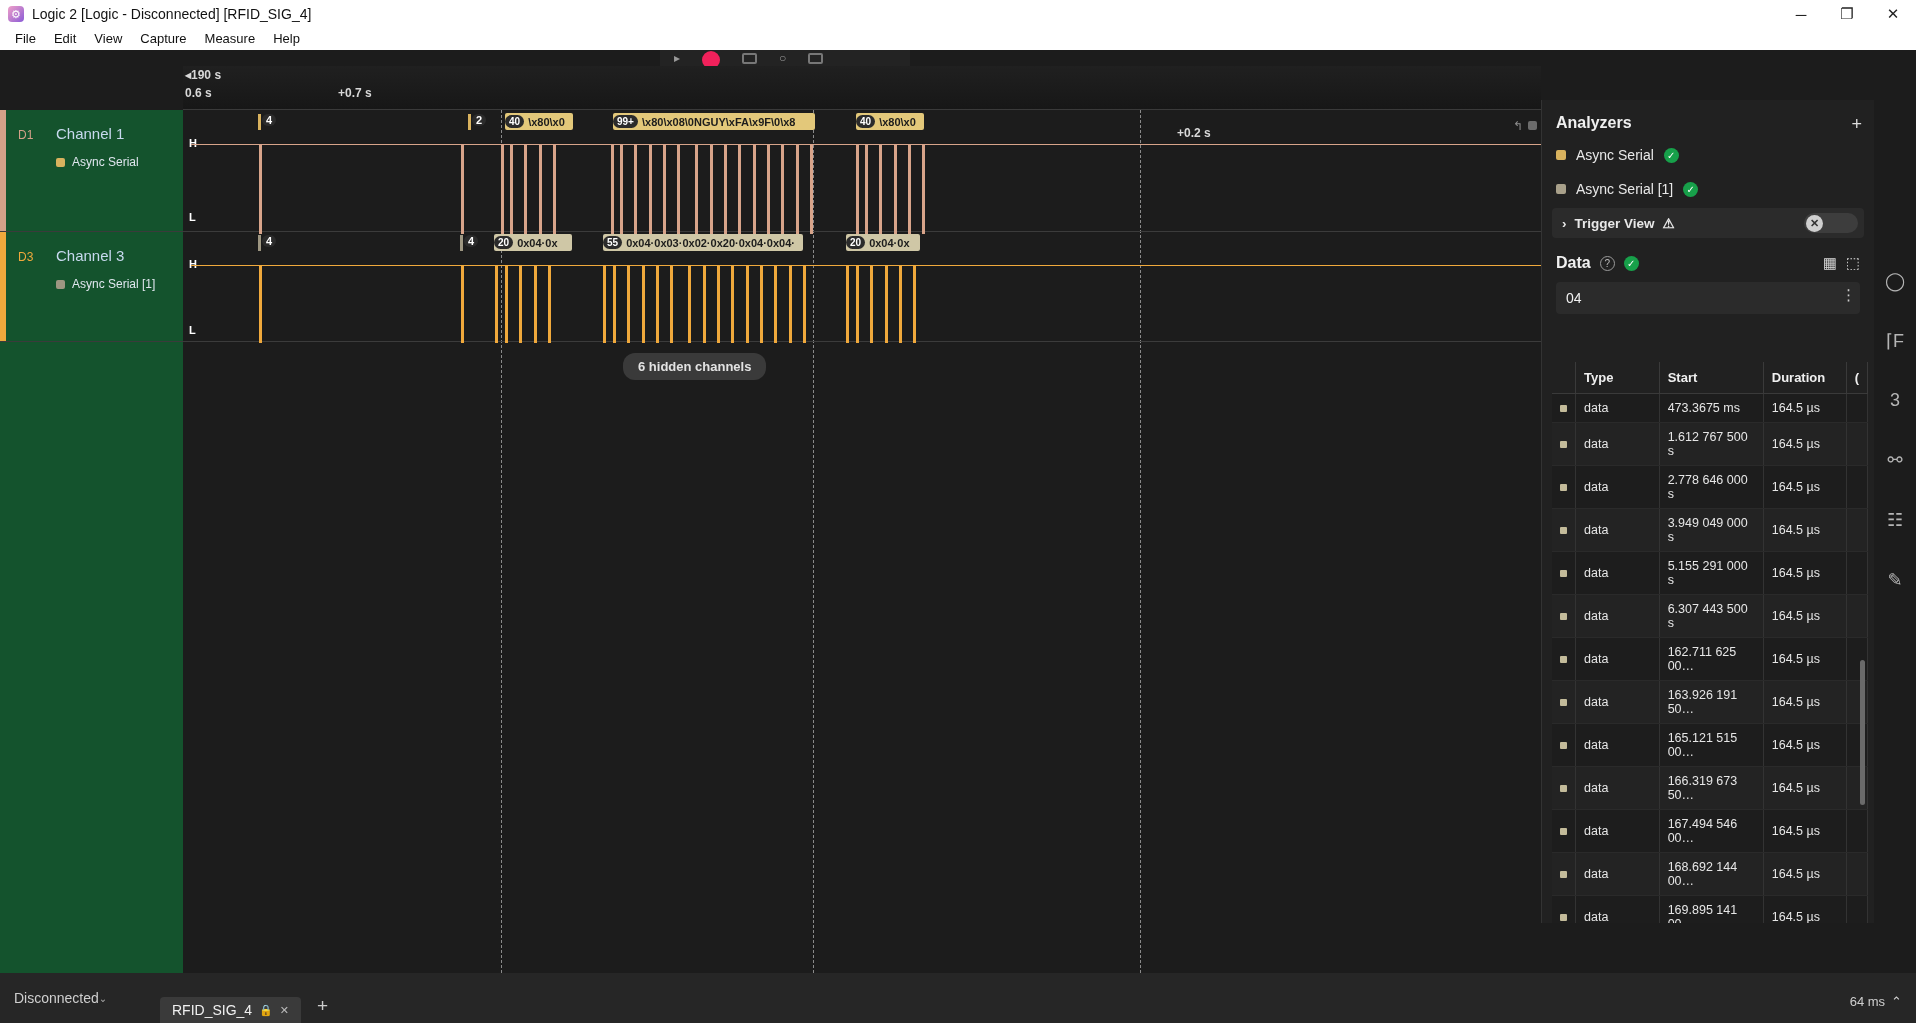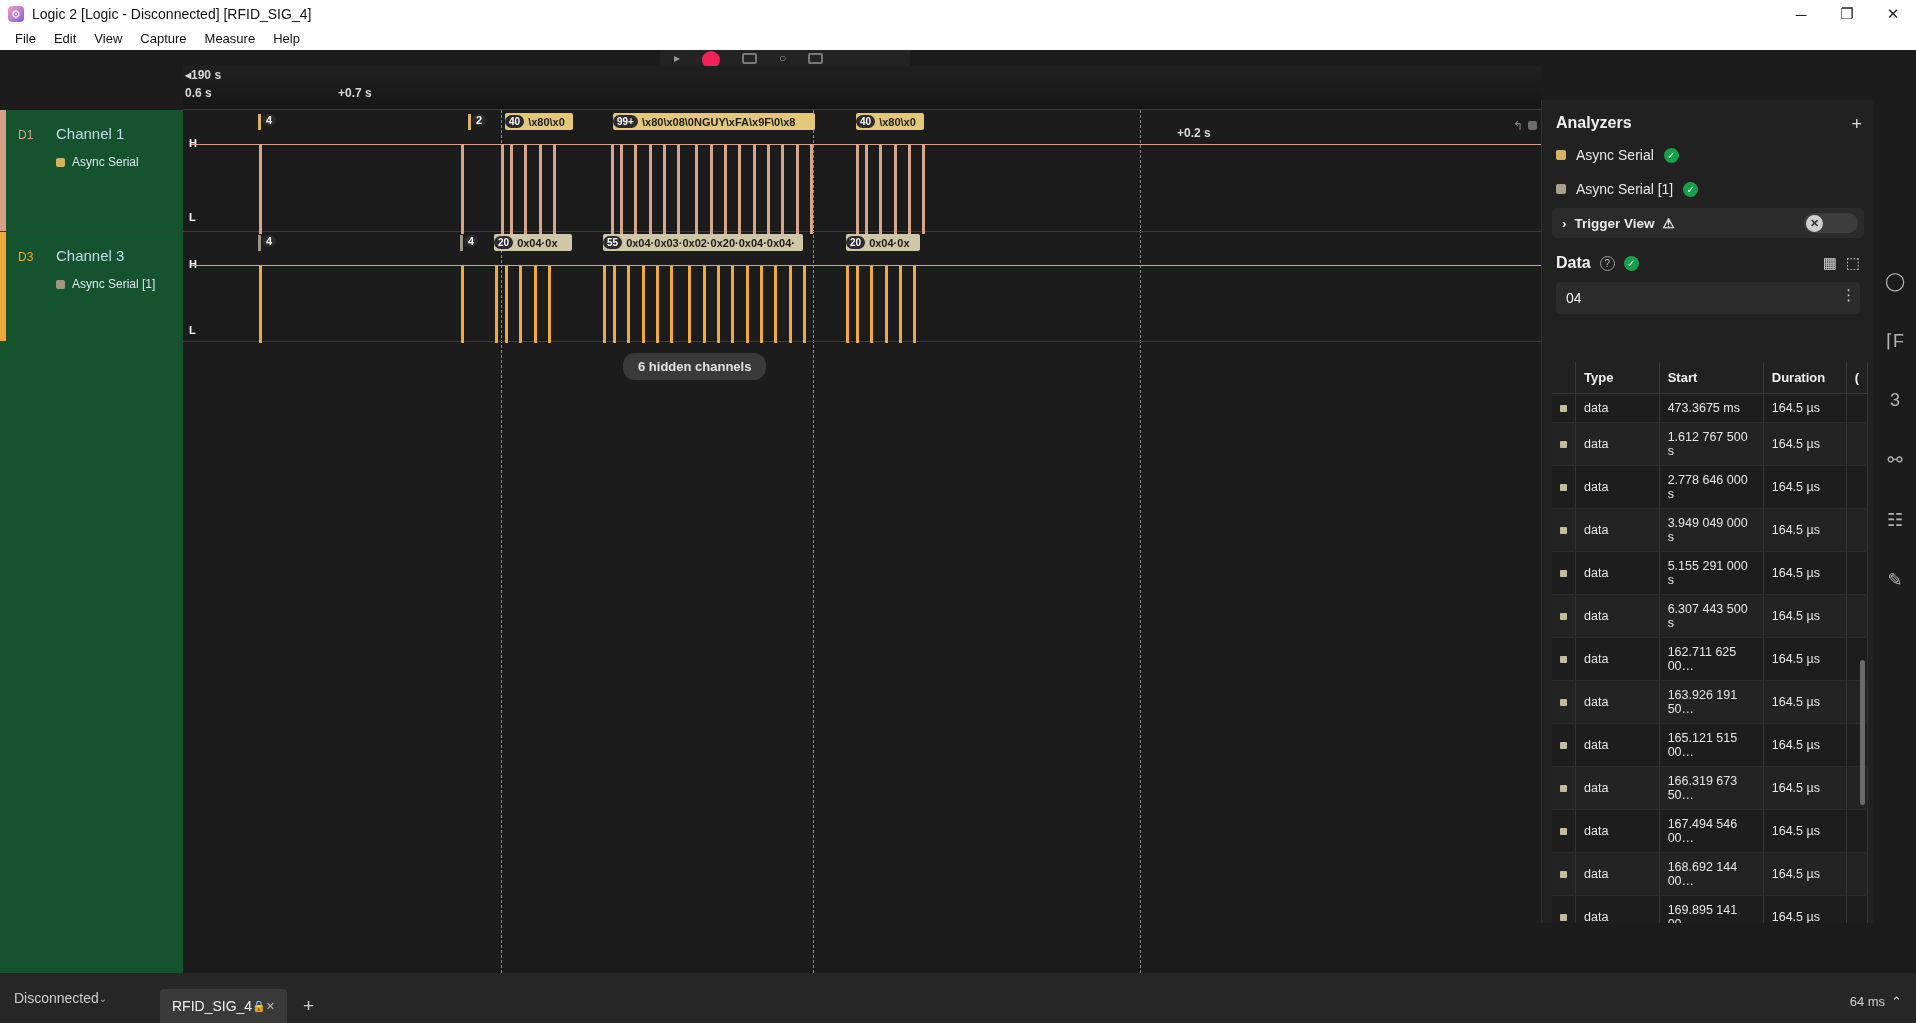--- a/index.html
+++ b/index.html
@@ -146,22 +146,22 @@
   
   #rail { position:absolute; right:0; top:50px; bottom:50px; width:42px; background:#1c1c1c;
           display:flex; flex-direction:column; align-items:center; padding-top:170px; gap:38px; }
   #rail .ri { color:#b5b5b5; font-size:18px; }
   
   #bottombar { position:absolute; left:0; right:0; bottom:0; height:50px; background:#262626;
                display:flex; align-items:flex-end; }
   #devsel { width:160px; height:50px; display:flex; align-items:center; padding-left:14px;
             font-size:14px; color:#cfcfcf; }
   #devsel .chev{ font-size:10px; color:#aaa; }
-  .tabitem { height:34px; background:#3a3a3a; border-radius:4px 4px 0 0; display:flex;align-items:center;
-             padding: 0 12px; font-size:14px; color:#f0f0f0; margin-bottom:0; }
+  .tabitem { height:26px; background:#3a3a3a; border-radius:4px 4px 0 0; display:flex;align-items:center;
+             gap:7px; padding: 0 12px; font-size:14px; color:#f0f0f0; margin-bottom:0; }
   #addtab { color:#ccc; font-size:19px; margin: 0 0 6px 16px; }
   #bottomright { margin-left:auto; display:flex; align-items:center; gap:6px; padding: 0 14px 14px 0;
                  font-size:13px; color:#cfcfcf; }
 </style>
 </head>
 <body>
 
 <div id="titlebar">
   <span class="app-icon">⚙</span>
   <span class="title-text">Logic 2 [Logic - Disconnected] [RFID_SIG_4]</span>

